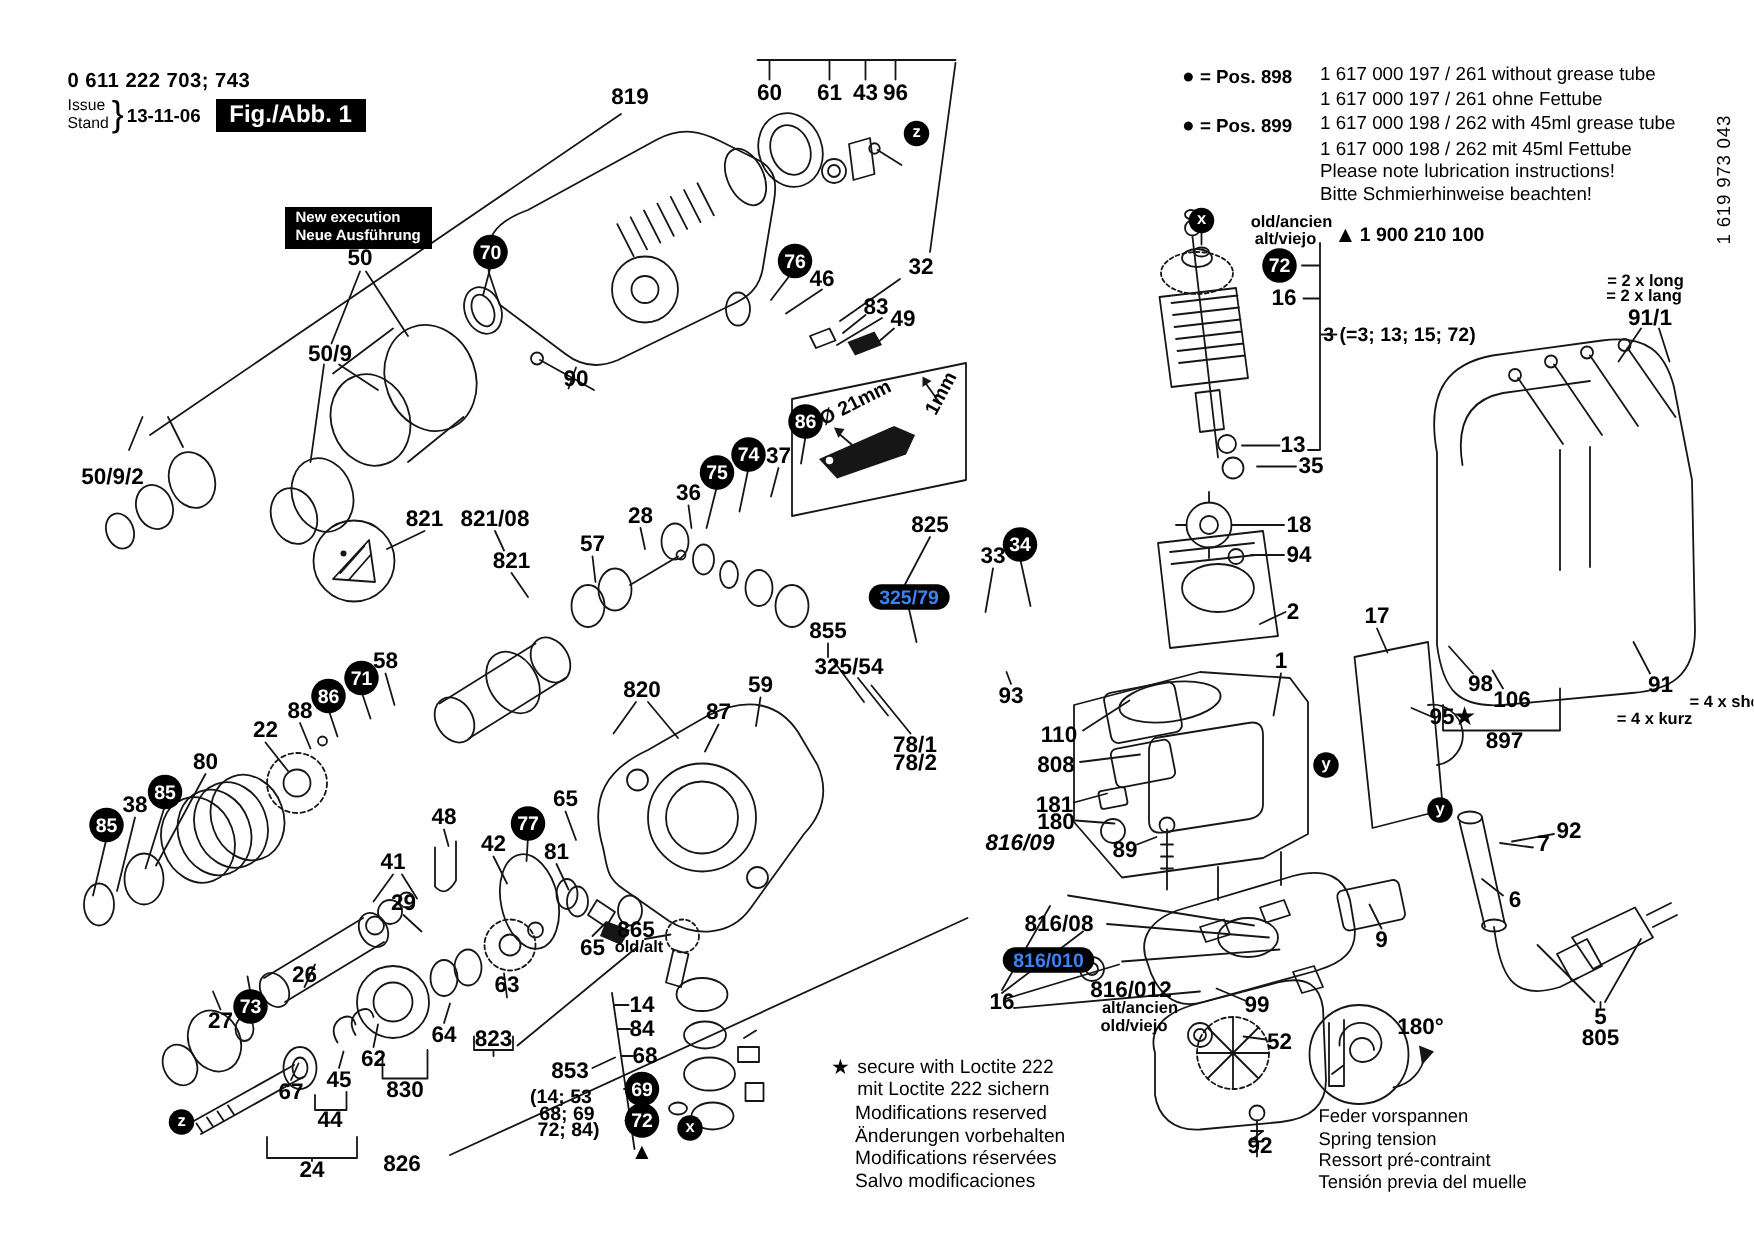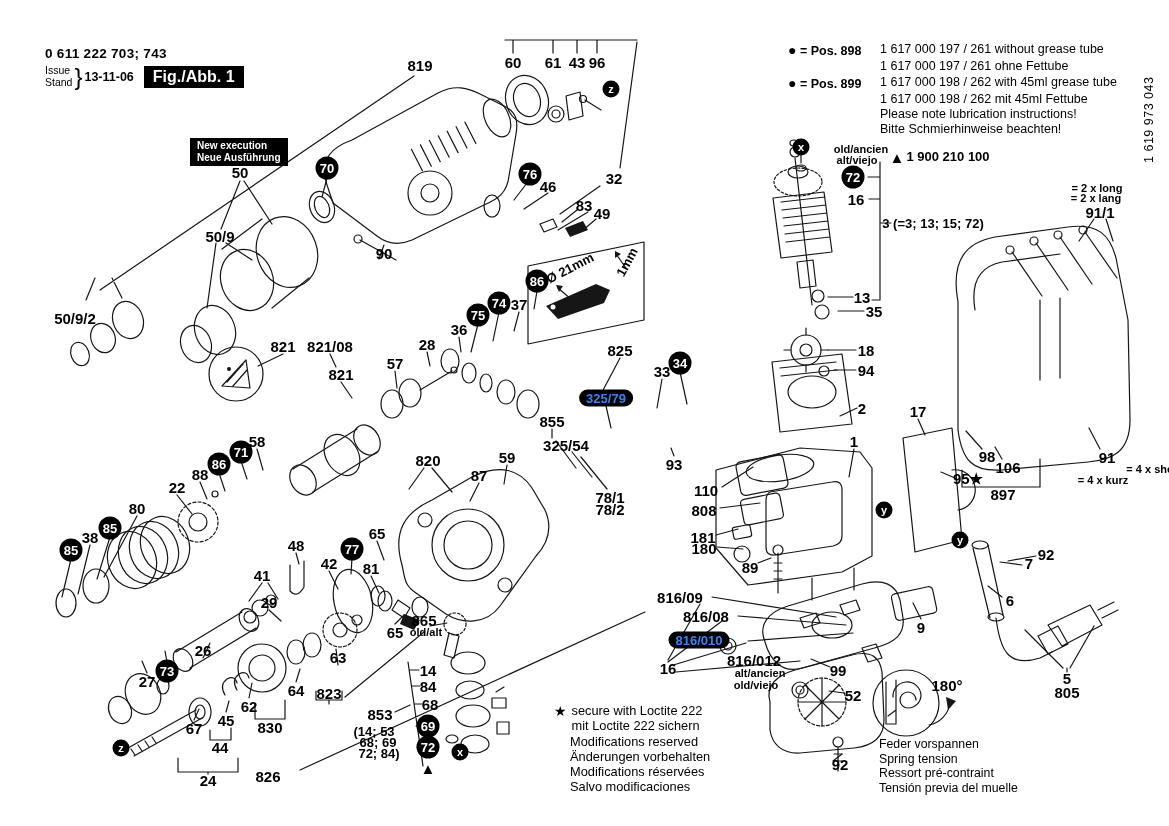--- a/index.html
+++ b/index.html
@@ -384,21 +384,21 @@
     <div class="lbl " style="left: 862px; top: 408px;">2</div>
     <div class="lbl " style="left: 854px; top: 441px;">1</div>
     <div class="lbl " style="left: 918px; top: 411px;">17</div>
     <div class="lbl " style="left: 706px; top: 490px;">110</div>
     <div class="lbl " style="left: 704px; top: 510px;">808</div>
     <div class="lbl " style="left: 703px; top: 537px;">181</div>
     <div class="lbl " style="left: 704px; top: 548px;">180</div>
     <div class="lbl " style="left: 750px; top: 567px;">89</div>
     <div class="lbl cs" style="left: 884px; top: 510px;">y</div>
     <div class="lbl cs" style="left: 960px; top: 540px;">y</div>
-    <div class="lbl " style="left: 680px; top: 597px;">816/09</div>
+    <div class="lbl " style="left: 680px; top: 562px; font-style: italic;">816/09</div>
     <div class="lbl " style="left: 706px; top: 616px;">816/08</div>
     <div class="lbl pill" style="left: 699px; top: 640px;">816/010</div>
     <div class="lbl " style="left: 668px; top: 668px;">16</div>
     <div class="lbl " style="left: 754px; top: 660px;">816/012</div>
     <div class="lbl sm" style="left: 760px; top: 673px;">alt/ancien</div>
     <div class="lbl sm" style="left: 756px; top: 685px;">old/viejo</div>
     <div class="lbl " style="left: 838px; top: 670px;">99</div>
     <div class="lbl " style="left: 853px; top: 695px;">52</div>
     <div class="lbl " style="left: 840px; top: 764px;">92</div>
     <div class="lbl " style="left: 921px; top: 627px;">9</div>

